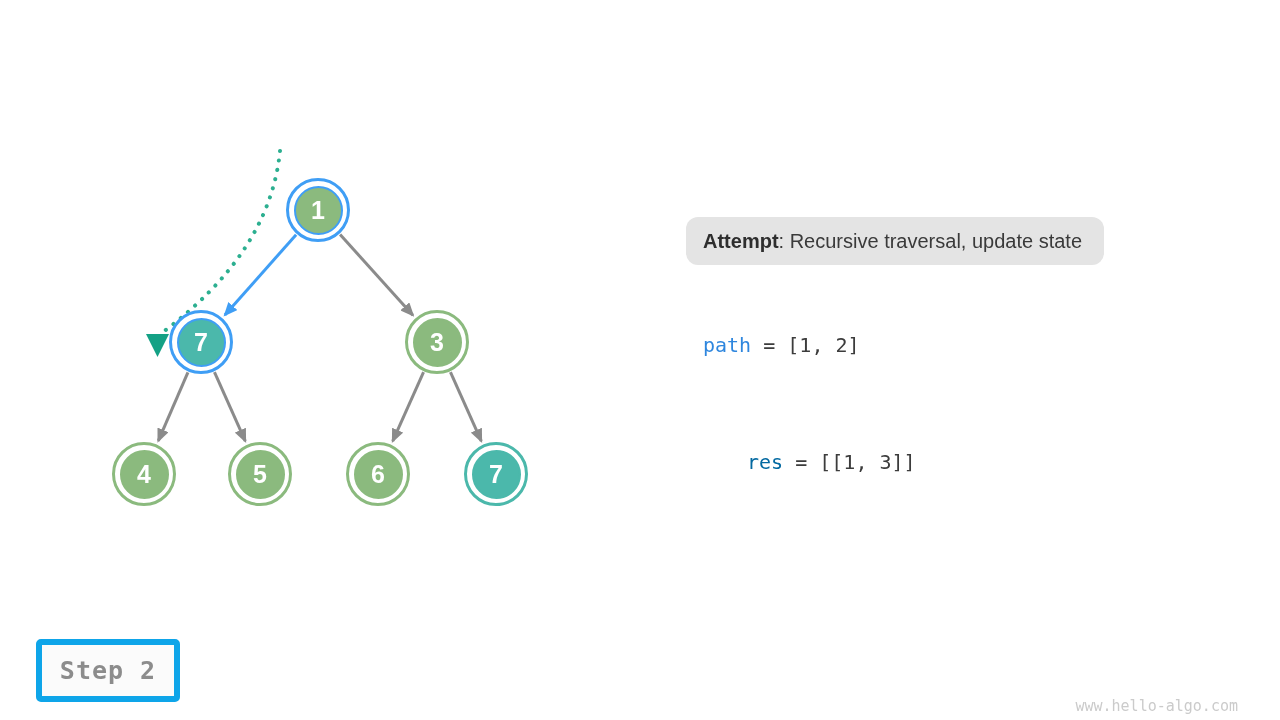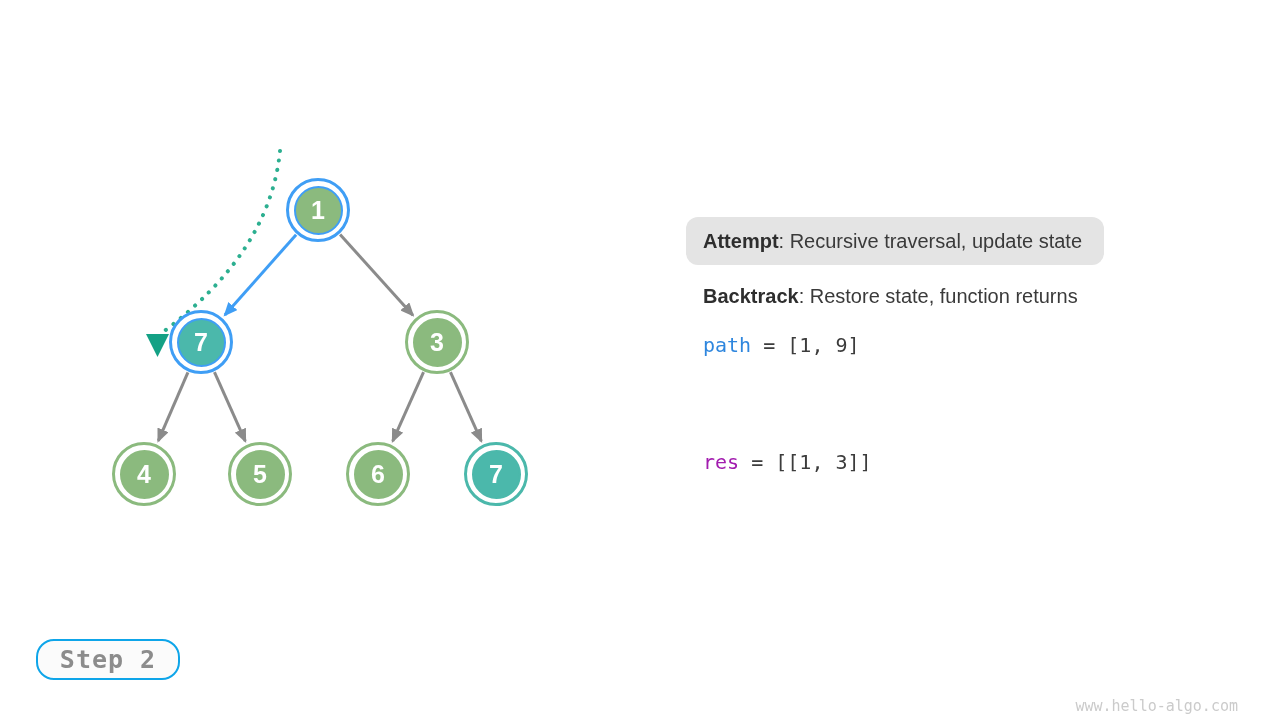--- a/index.html
+++ b/index.html
@@ -60,25 +60,25 @@
     font-family: "DejaVu Sans Mono", monospace;
     font-size: 20px;
     line-height: 26px;
     color: #3C3C3C;
     white-space: nowrap;
   }
   .codeline .var { font-weight: normal; }
   .step-badge {
     position: absolute;
     left: 36px; top: 639px;
-    width: 144px; height: 41px;
+    width: 144px; height: 63px;
     box-sizing: border-box;
     background: #FBFBFB;
-    border: 2px solid #0ea5e9;
-    border-radius: 18px;
+    border: 6px solid #0ea5e9;
+    border-radius: 5px;
     display: flex; align-items: center; justify-content: center;
     font-family: "DejaVu Sans Mono", monospace;
     font-weight: bold;
     font-size: 25px;
     color: #8C8C8C;
     letter-spacing: 1px;
   }
   .watermark {
     position: absolute;
     right: 42px; top: 677px;
@@ -135,28 +135,25 @@
       </div>
       <div class="node" style="left: 464px; top: 442px; border-color: rgb(75, 184, 171);">
         <div class="node-inner" style="background: rgb(75, 184, 171); border-color: rgb(75, 184, 171);">7</div>
       </div>
     </div>
 
   <div class="panel">
     <div class="callout" style="top:0; left:0;border-radius:12px;">
       <b>Attempt</b><span>: Recursive traversal, update state</span>
     </div>
-    <div class="plainline" style="top:66px;">
-      <b>Backtrack</b><span>: Restore state, function returns</span>
-    </div>
     <div class="codeline" style="top:115px;">
-      <span class="var" id="path-var" style="color: rgb(46, 134, 222);">path</span> <span>= [1, 9]</span>
+      <span class="var" id="path-var" style="color: rgb(46, 134, 222);">path</span> <span>= [1, 2]</span>
     </div>
     <div class="codeline" style="top:232px;">
-      <span class="var" id="res-var" style="color: #a21caf;">res</span> <span>= [[1, 3]]</span>
+      <span class="var" id="res-var" style="color: #0369a1; margin-left: 44px;">res</span> <span>= [[1, 3]]</span>
     </div>
   </div>
 
   <div class="step-badge">
     <span>Step 2</span>
   </div>
 
   <div class="watermark">
     <span>www.hello-algo.com</span>
   </div>

